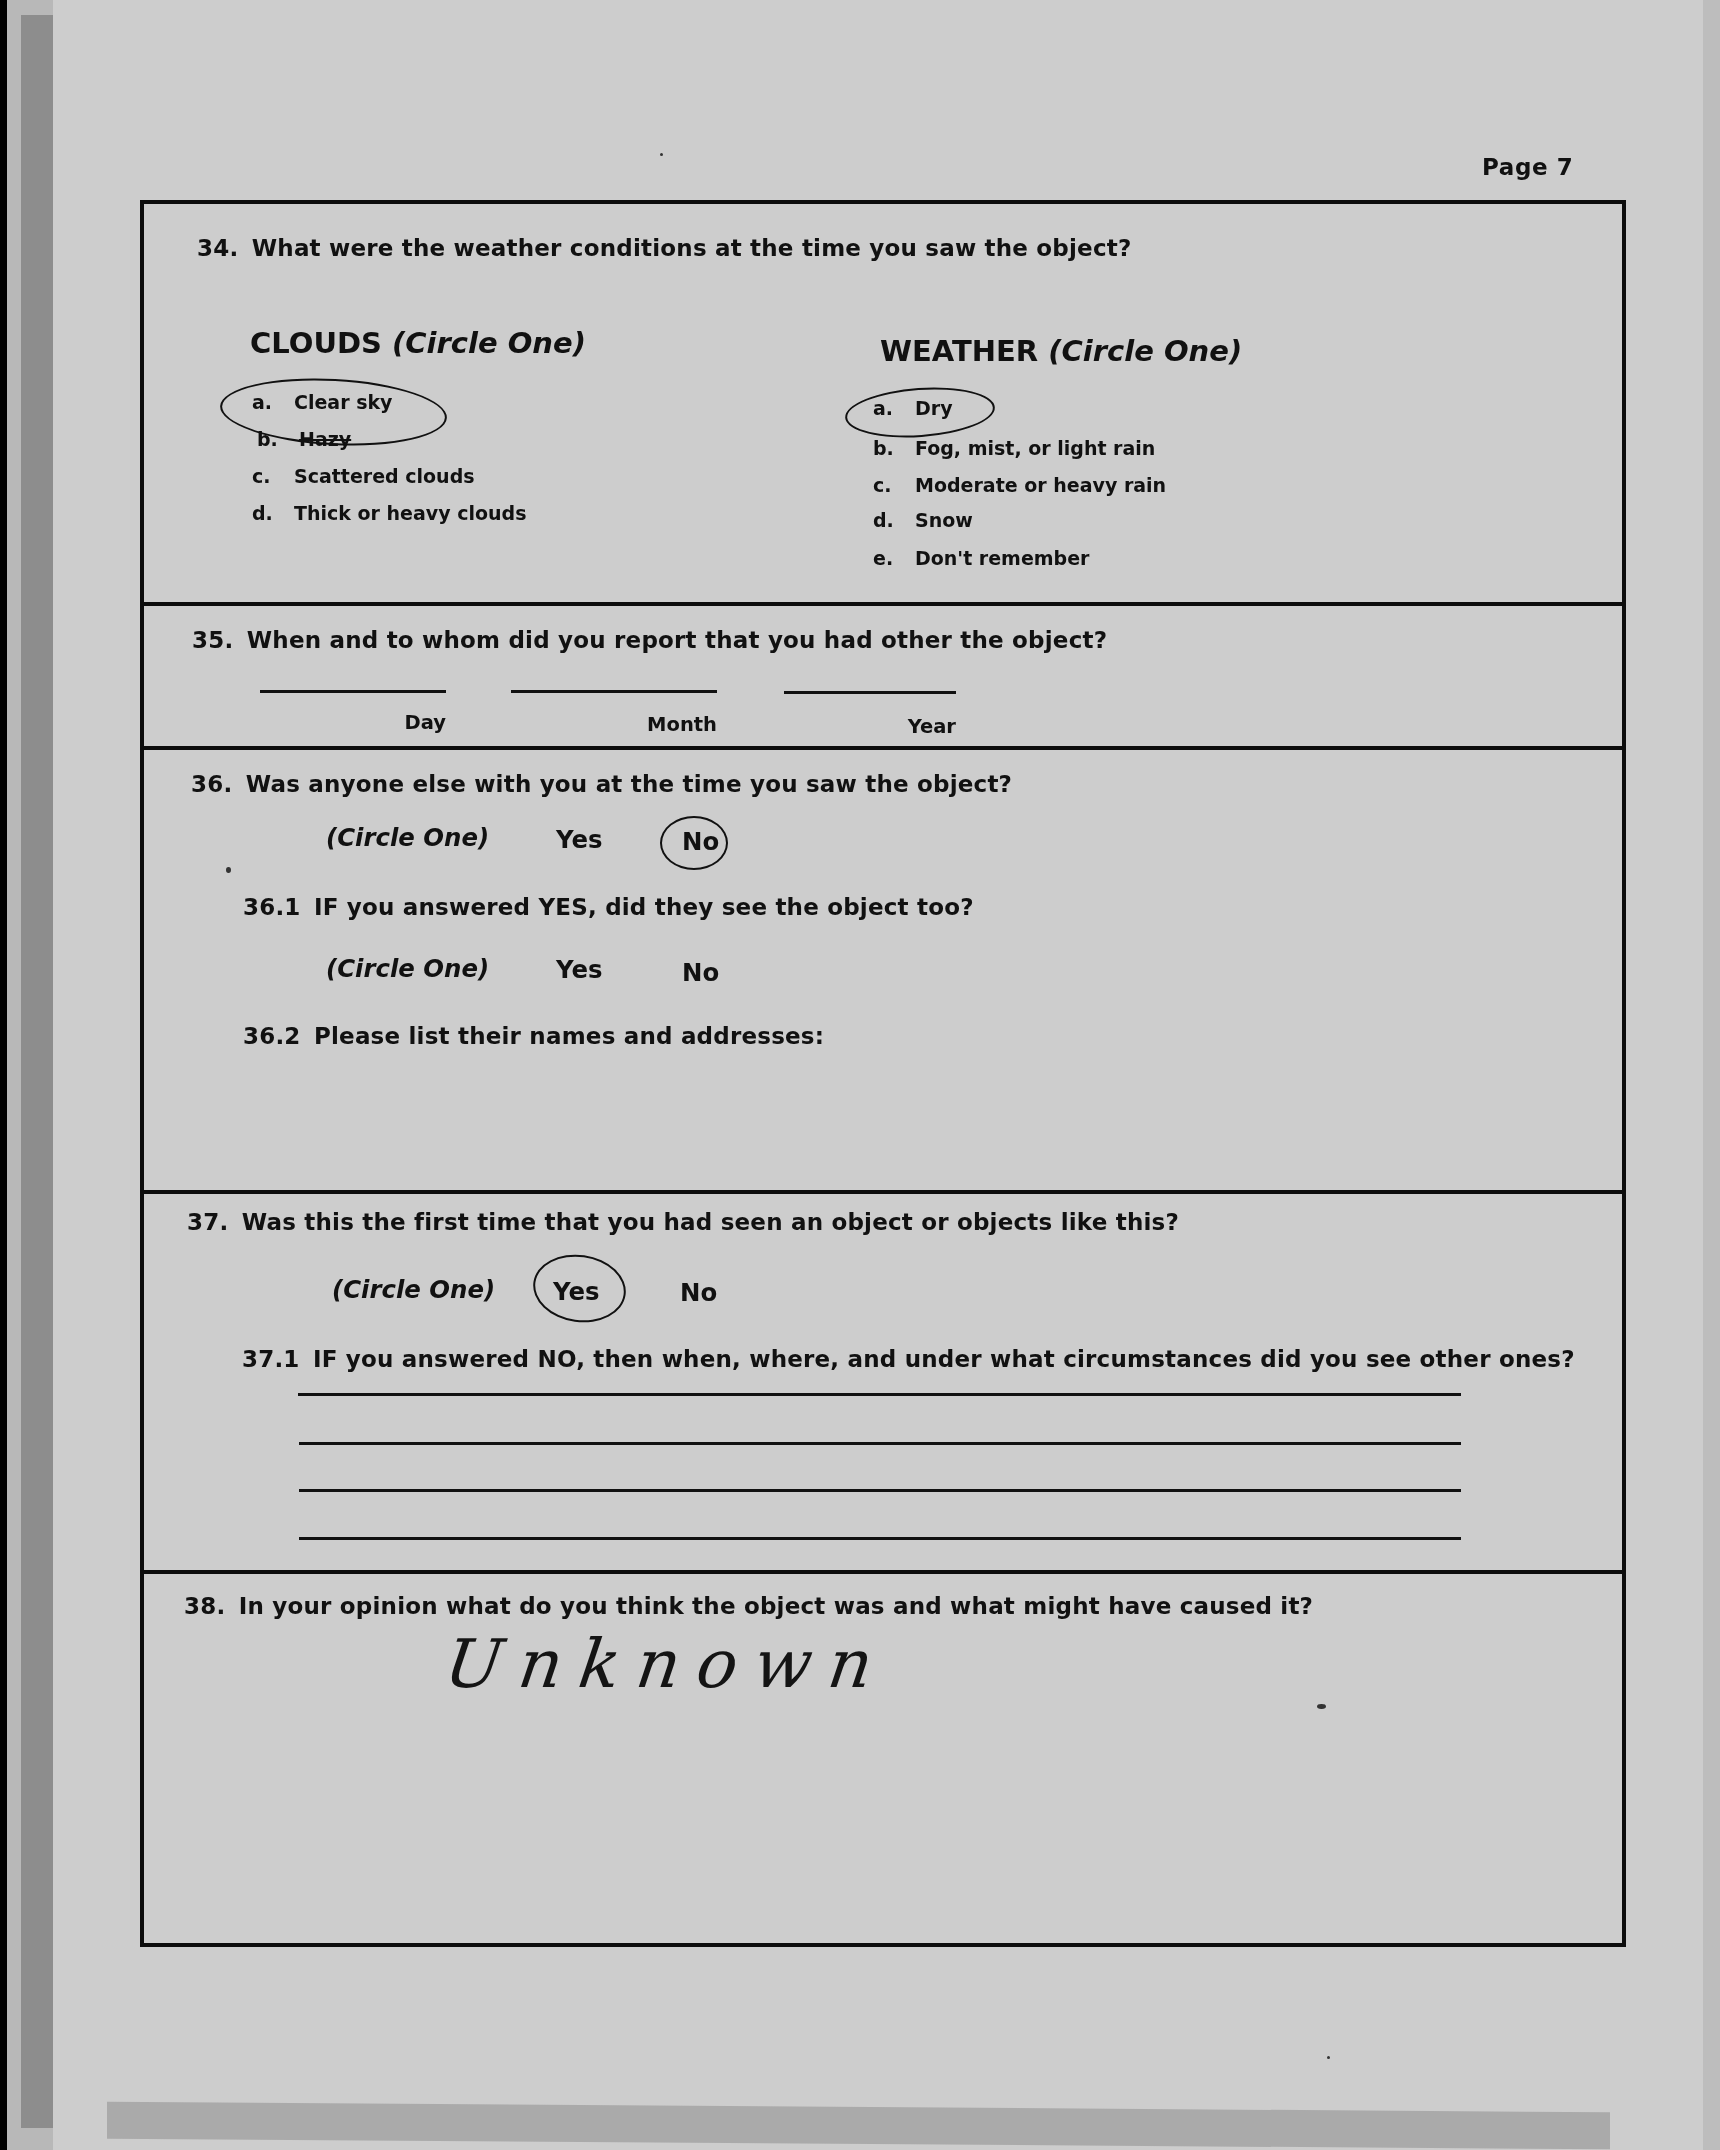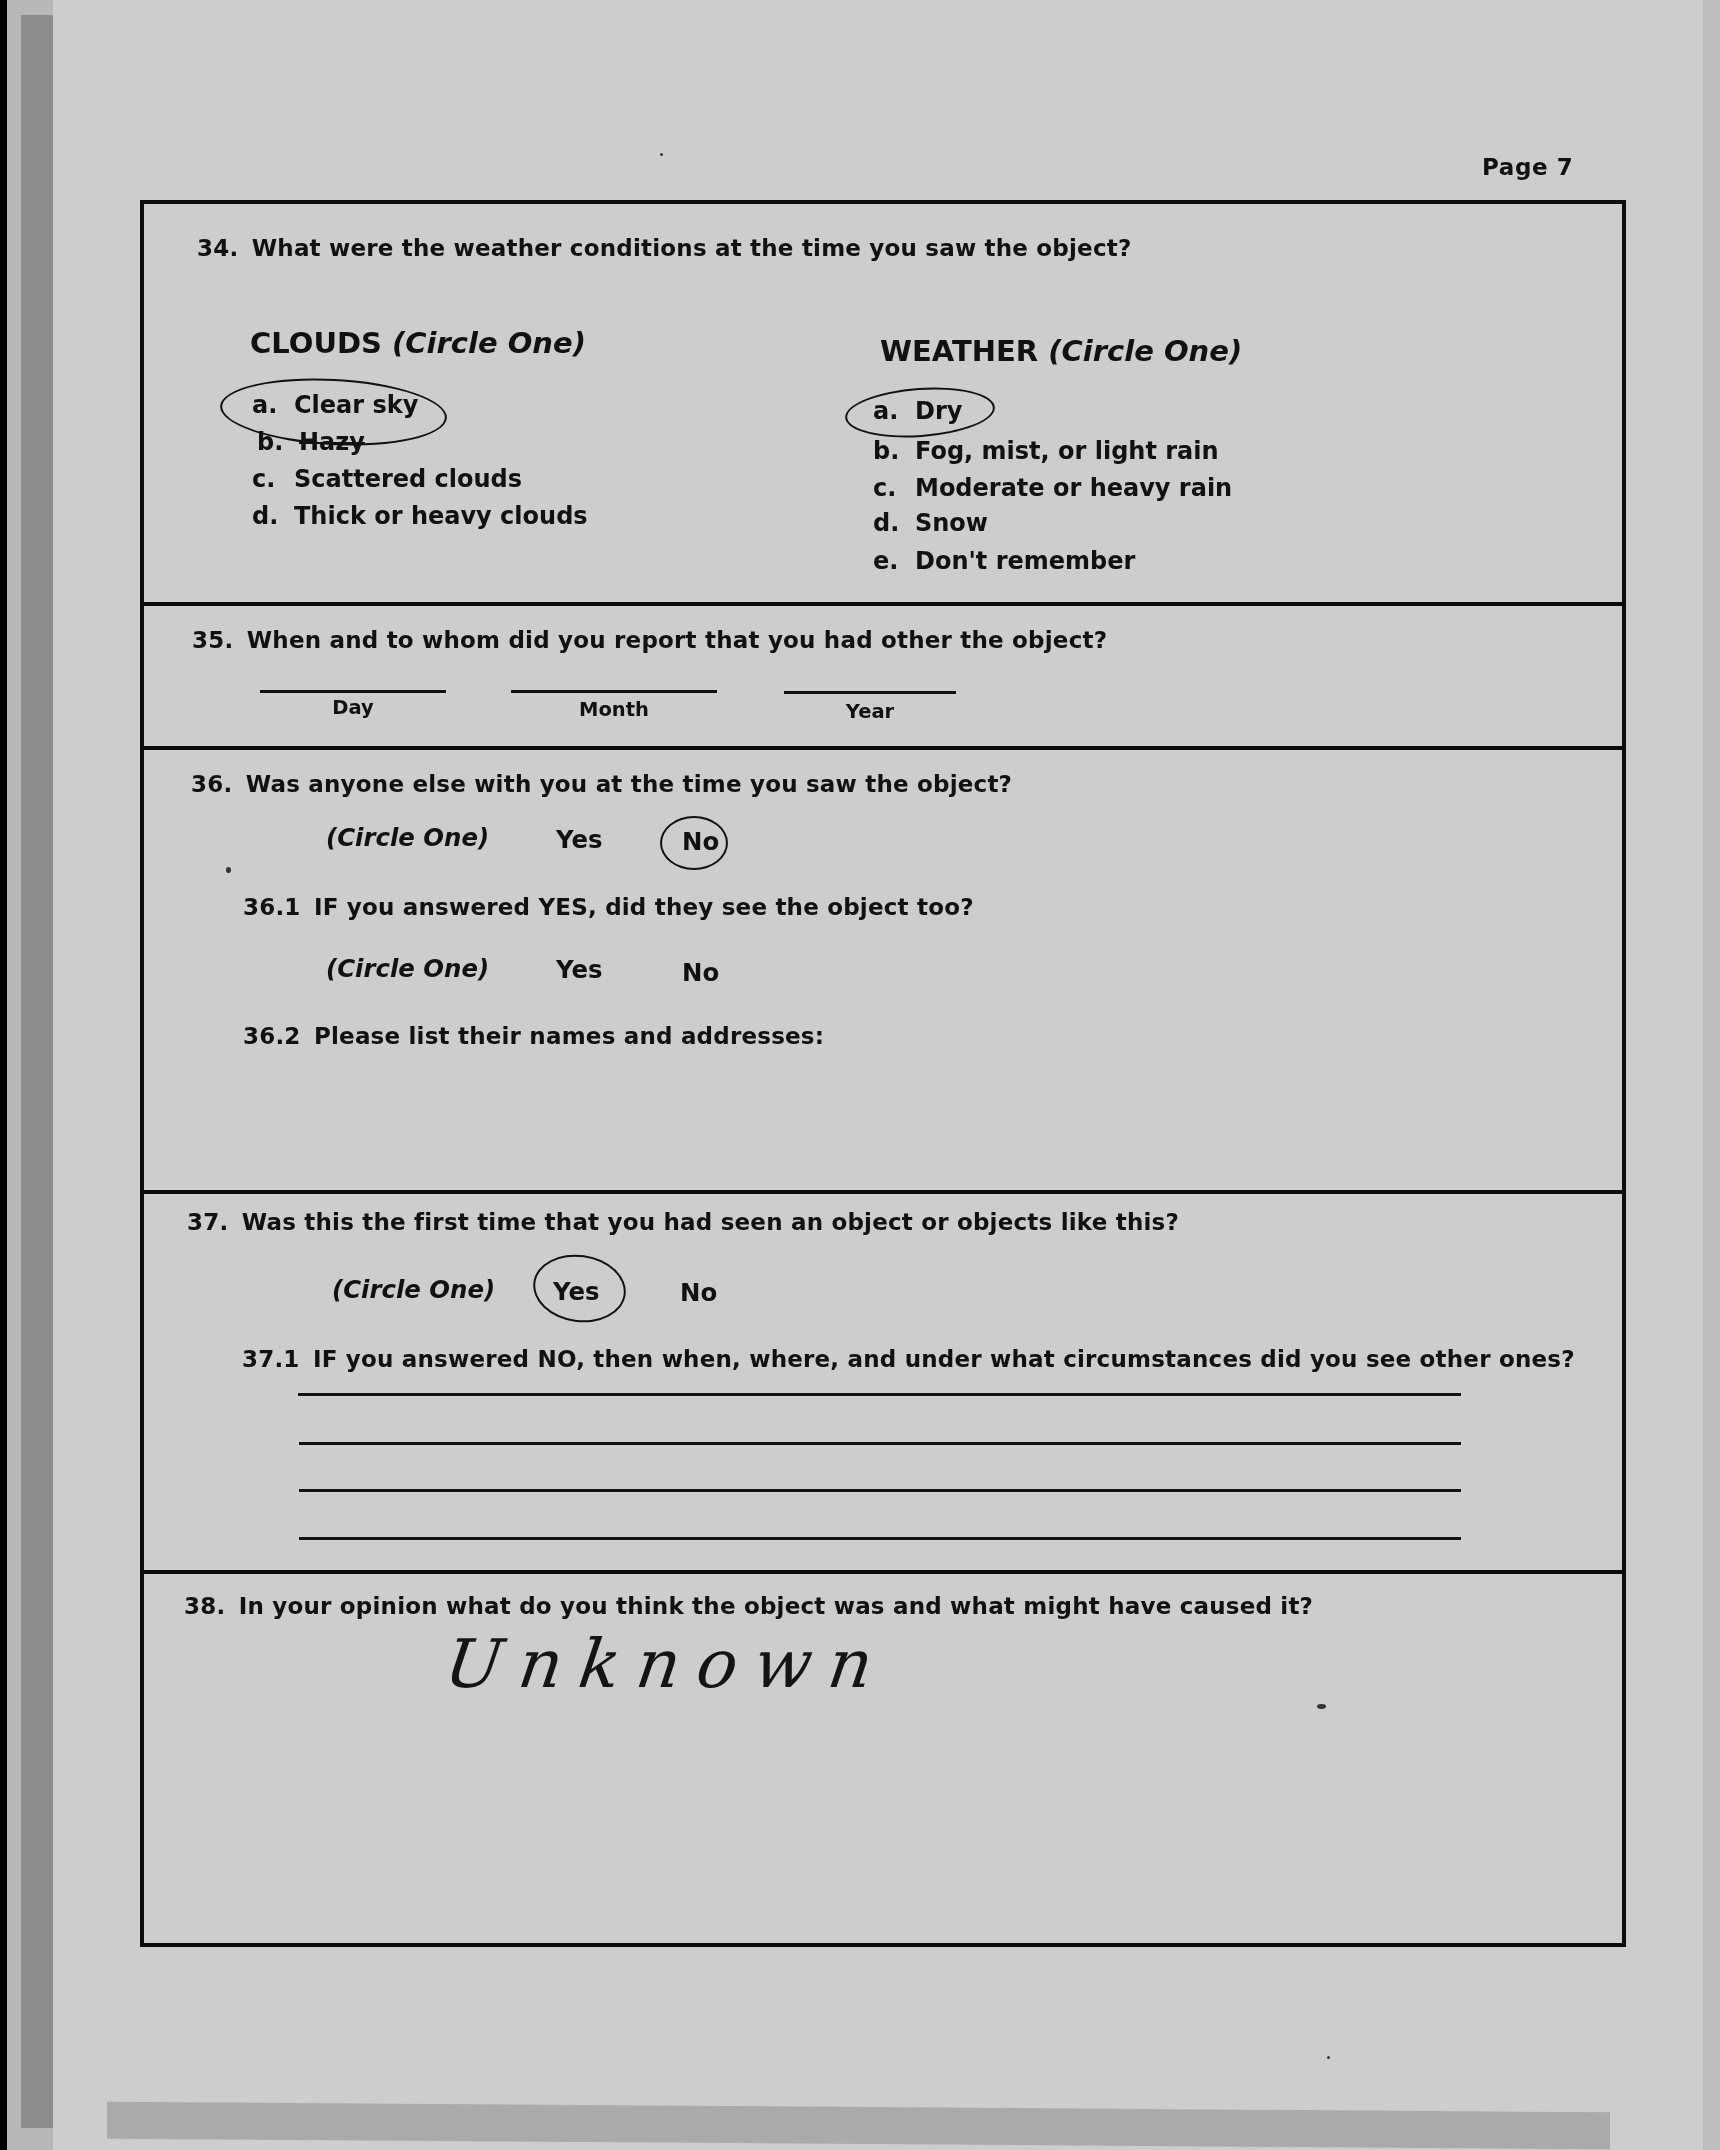--- a/index.html
+++ b/index.html
@@ -24,30 +24,30 @@
   .frame {
     position:absolute; left:140px; top:200px; width:1486px; height:1747px;
     border:4.3px solid #0c0c0c; box-sizing:border-box;
   }
   .hrule { position:absolute; left:140px; width:1486px; height:3.7px; background:#0c0c0c; }
 
   .q { position:absolute; font-weight:bold; font-size:23px; white-space:nowrap; letter-spacing:0.2px; }
   .q .num { margin-right:13.4px; }
   .head { position:absolute; font-size:29px; font-weight:bold; white-space:nowrap; }
   .head i { font-weight:bold; }
-  .opt { position:absolute; font-size:24px; font-weight:bold; white-space:nowrap; }
+  .opt { position:absolute; font-size:19px; font-weight:bold; white-space:nowrap; }
   .opt .letter { display:inline-block; width:42px; }
   .strike { text-decoration:line-through; text-decoration-thickness:2.4px; }
   .circle-mark {
     position:absolute; border:2.4px solid #111; border-radius:50%; box-sizing:border-box;
   }
   .ans { position:absolute; font-size:24.4px; font-weight:bold; white-space:nowrap; }
   .italic { font-style:italic; }
   .blank { position:absolute; height:3.1px; background:#111; }
-  .blank-label { position:absolute; font-size:19.5px; font-weight:bold; text-align:center; }
+  .blank-label { position:absolute; font-size:19.5px; font-weight:bold; text-align:right;margin-top:15px; }
   .handwriting {
     position:absolute; font-family:"DejaVu Serif", serif; font-style:italic;
     font-size:67px; letter-spacing:17px; color:#141414; transform:skewX(-8deg);
   }
   .speck { position:absolute; width:3.1px; height:3.1px; background:#333; border-radius:50%; }
 </style>
 </head>
 <body>
 
 <div class="edge-black"></div>

